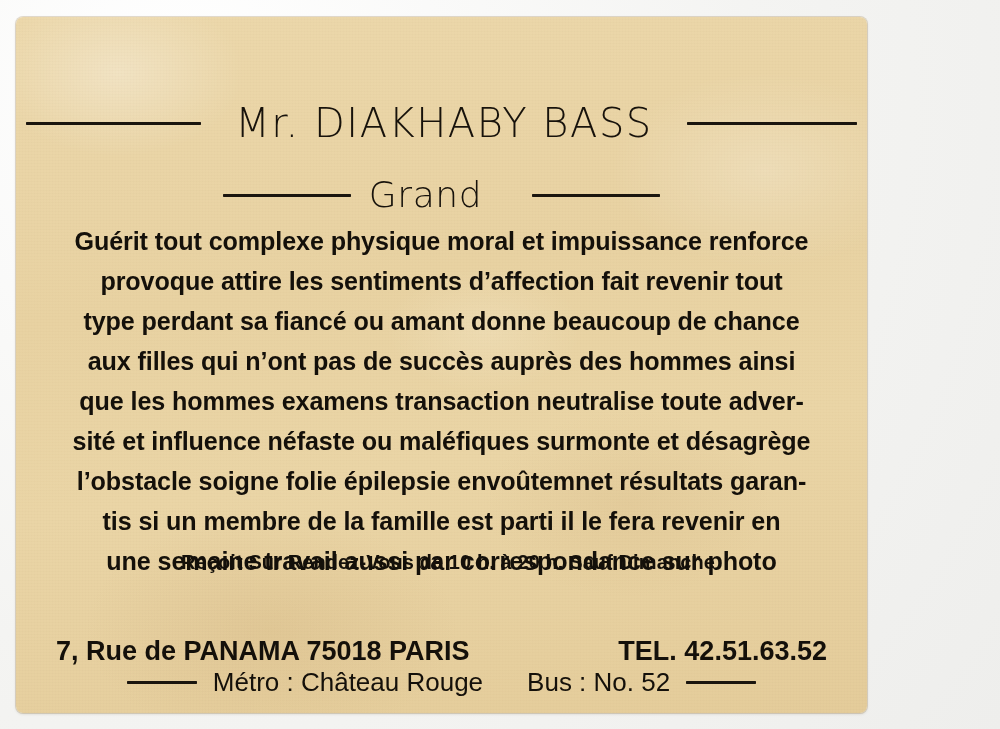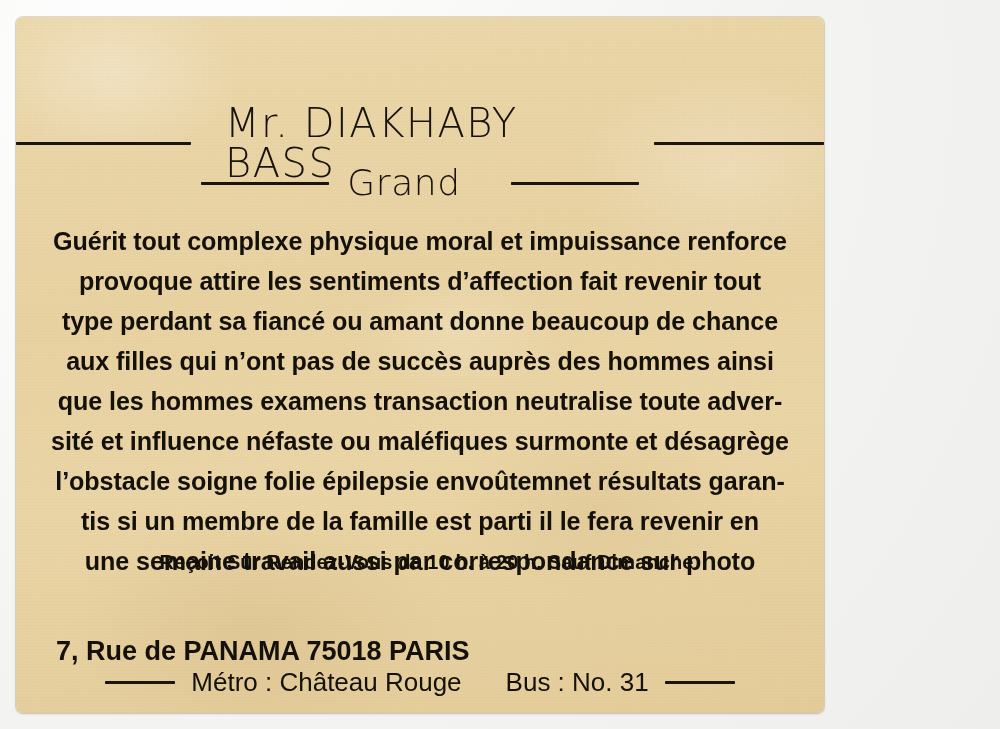--- a/index.html
+++ b/index.html
@@ -37,20 +37,21 @@
       radial-gradient(ellipse 180px 120px at 12% 8%,  rgba(255,255,255,.30), rgba(255,255,255,0) 70%),
       radial-gradient(ellipse 220px 140px at 88% 22%, rgba(255,255,255,.22), rgba(255,255,255,0) 70%),
       radial-gradient(ellipse 260px 160px at 30% 88%, rgba(188,150,95,.17),  rgba(188,150,95,0) 72%),
       radial-gradient(ellipse 200px 130px at 72% 70%, rgba(188,150,95,.12),  rgba(188,150,95,0) 72%),
       radial-gradient(ellipse 140px 90px  at 55% 45%, rgba(255,250,235,.20), rgba(255,250,235,0) 70%),
       linear-gradient(172deg, #ecd8ab 0%, #e8d2a2 38%, #ead5a6 62%, #e4cc9a 100%);
     box-shadow:
       0 0 0 1px rgba(160,135,95,.28),
       0 1px 3px rgba(90,70,40,.18);
     overflow: hidden;
+    padding-left: 43px;
   }
   
   .card::after {
     content: "";
     position: absolute;
     inset: 0;
     pointer-events: none;
     opacity: .35;
     background-image:
       repeating-linear-gradient(0deg,   rgba(140,112,70,.055) 0 1px, rgba(255,255,255,0) 1px 3px),
@@ -62,21 +63,21 @@
   .sub-row {
     position: absolute;
     left: 0;
     right: 0;
     display: flex;
     align-items: center;
     justify-content: center;
     z-index: 2;
   }
   .title-row { top: 86px; }
-  .sub-row   { top: 148px; }
+  .sub-row   { top: 160px; }
 
   .rule {
     height: 3px;
     background: #1a150e;
     border-radius: 1px;
     flex: 0 0 auto;
     box-shadow: 0 0 0.5px rgba(0,0,0,.5);
   }
   .rule.t-left   { width: 175px; margin-right: 34px; }
   .rule.t-right  { width: 170px; margin-left: 34px; }
@@ -216,25 +217,26 @@
       <div class="body-line">sité et influence néfaste ou maléfiques surmonte et désagrège</div>
       <div class="body-line">l’obstacle soigne folie épilepsie envoûtemnet résultats garan-</div>
       <div class="body-line">tis si un membre de la famille est parti il le fera revenir en</div>
       <div class="body-line">une semaine travail aussi par correspondance sur photo</div>
     </div>
 
     <div class="hours-line">Reçoit Sur Rendez-Vous de 10 h. à 20 h.   Sauf Dimanche</div>
 
     <div class="addr-row">
       <span>7, Rue de PANAMA 75018 PARIS</span>
+      <span>TEL. 42.51.63.52</span>
     </div>
 
 
     <div class="transport-row">
       <span class="rule m-left"></span>
       <span class="transport-text">Métro : Château Rouge</span>
       <span class="transport-text gap" style="width:44px"></span>
-      <span class="transport-text">Bus : No. 31</span>
+      <span class="transport-text">Bus : No. 52</span>
       <span class="rule m-right"></span>
     </div>
 
   </div>
 </div>
 
 </body></html>

